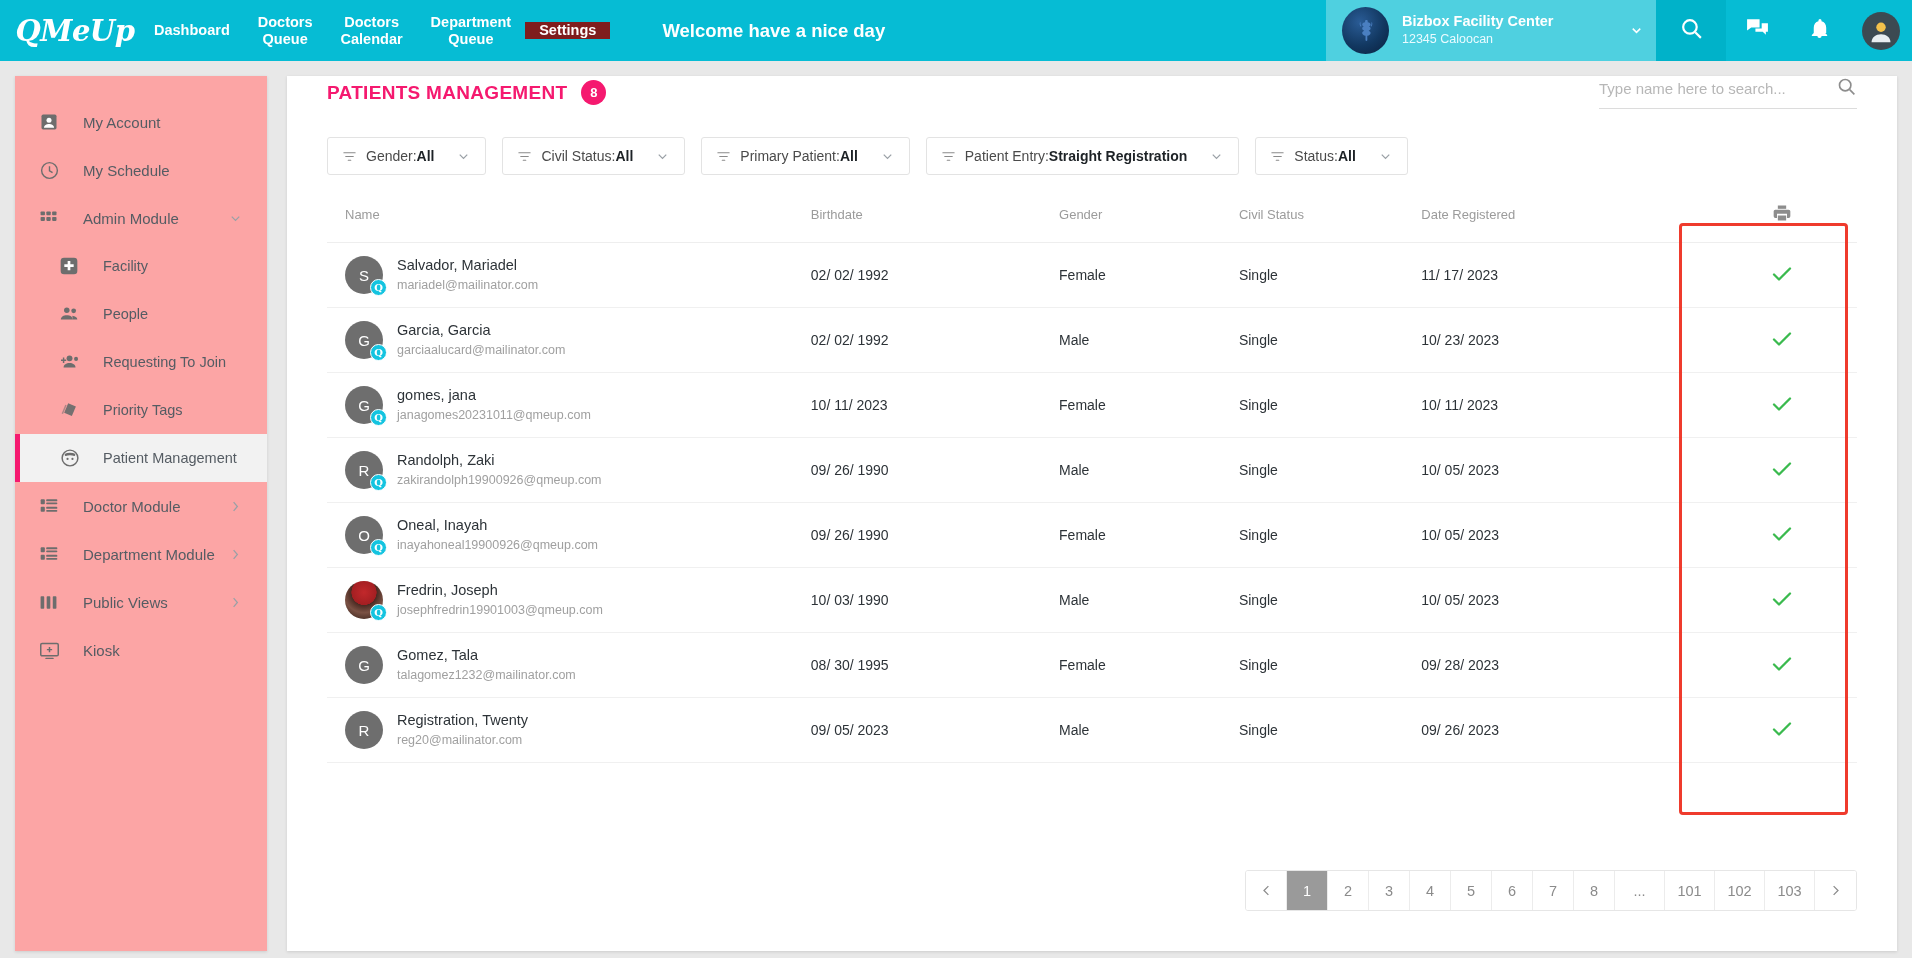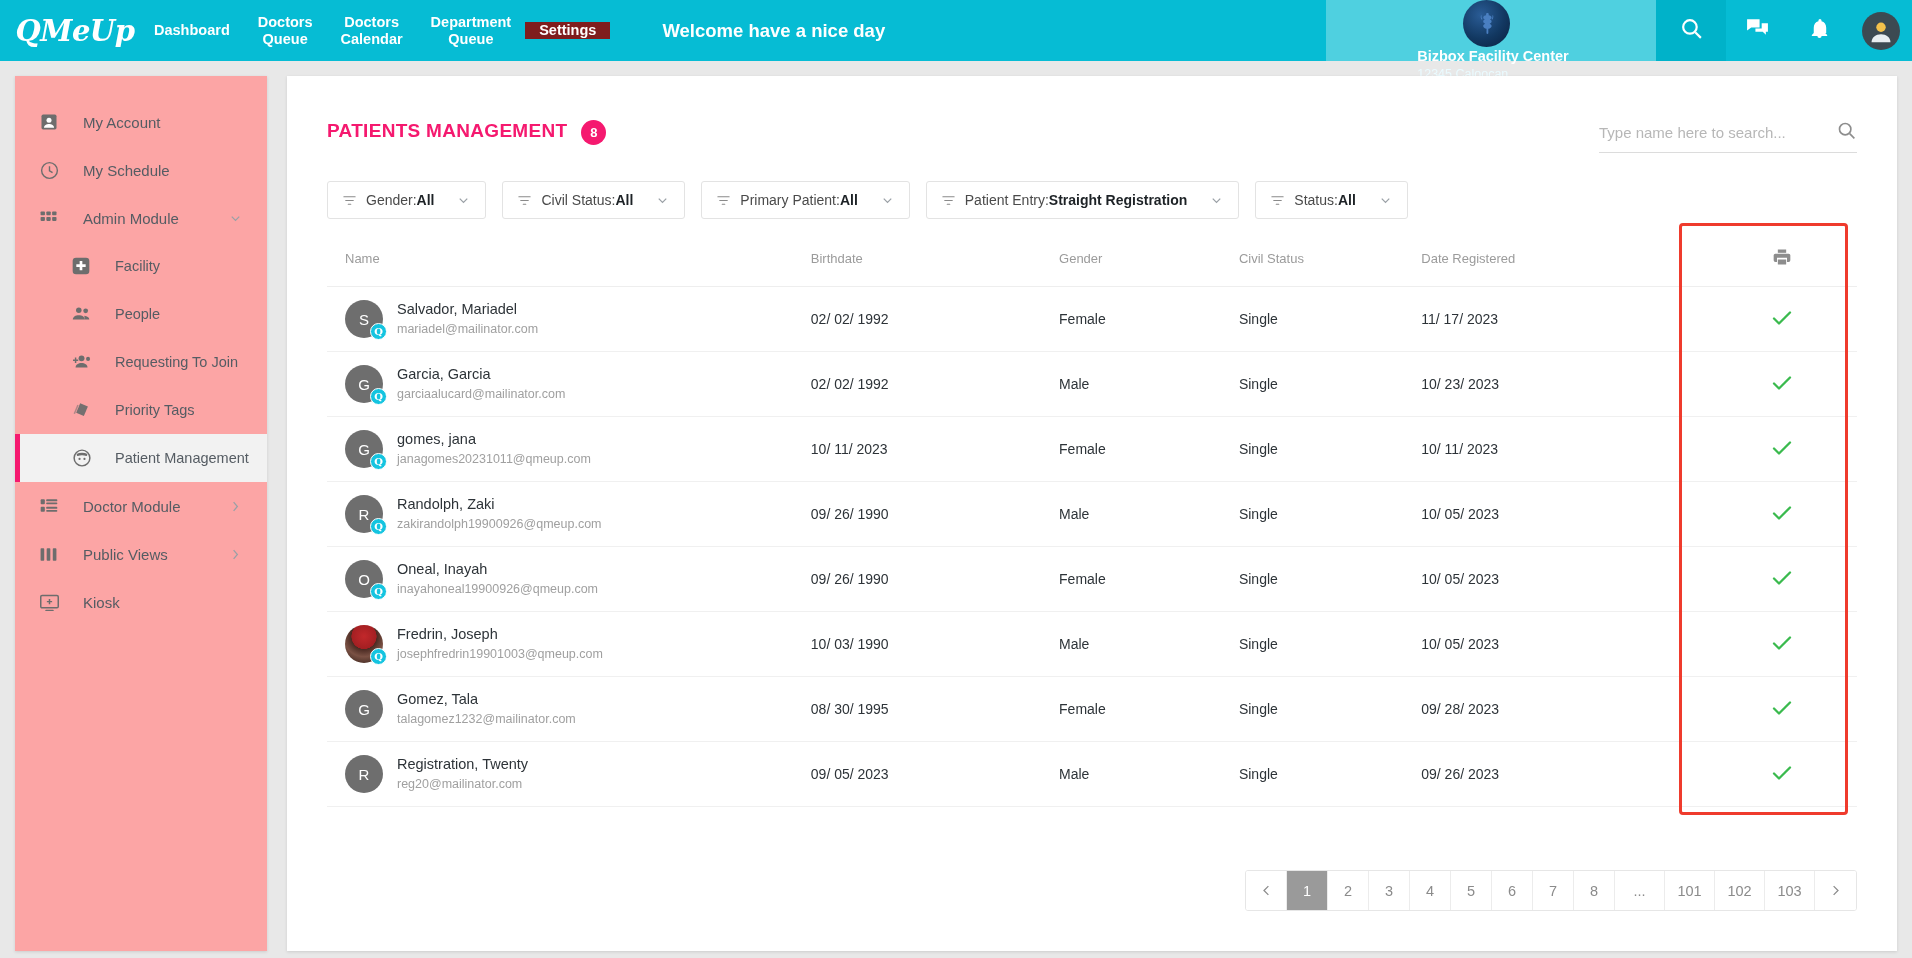--- a/index.html
+++ b/index.html
@@ -55,21 +55,20 @@
   .topbar-right {
     margin-left: auto;
     display: flex; align-items: stretch;
   }
   .facility {
     background: #4fd0e0;
     display: flex; align-items: center;
     padding: 0 12px 0 16px;
     min-width: 330px;
     cursor: pointer;
-    flex-direction: column;
   }
   .facility-avatar {
     width: 47px; height: 47px;
     border-radius: 50%;
     background: radial-gradient(circle at 38% 32%, #2a5c96 0%, #123861 55%, #0a1f3d 100%);
     display: flex; align-items: center; justify-content: center;
     flex: 0 0 auto;
     margin-right: 13px;
   }
   .facility-text { display: flex; flex-direction: column; justify-content: center; }
@@ -106,41 +105,40 @@
     position: relative;
   }
   .side-item .ico {
     width: 34px; display: flex; align-items: center; justify-content: flex-start;
     color: #6d6d6d;
     flex: 0 0 auto;
   }
   .side-item .lbl {
     color: #555c63; font-size: 15px; margin-left: 10px;
   }
-  .side-item.sub { padding-left: 56px; }
+  .side-item.sub { padding-left: 44px; }
   .side-item.sub .lbl { font-size: 14.5px; }
   .side-item .chev { margin-left: auto; margin-right: 24px; color: #9aa0a6; display:flex; }
   .side-item.selected { background: #f2f2f2; }
   .side-item.selected::before {
     content: ""; position: absolute; left: 0; top: 0; bottom: 0;
     width: 5px; background: #f5196f;
   }
 
   
   .content {
     flex: 1 1 auto;
     background: #ffffff;
     box-shadow: 0 1px 3px rgba(0,0,0,.12);
     height: 875px;
     position: relative;
     padding: 0 40px;
   }
   .page-head {
-    display: flex; 
-    padding-top: 44px;
+    display: flex; align-items: center;
   }
   .page-title {
     color: #f5196f; font-size: 19px; font-weight: bold; letter-spacing: .3px;
   }
   .count-badge {
     width: 25px; height: 25px; border-radius: 50%;
     background: #f5196f; color: #fff;
     font-size: 13px; font-weight: bold;
     display: flex; align-items: center; justify-content: center;
     margin-left: 14px;
@@ -431,20 +429,38 @@
         </span>
         <span class="lbl">Doctor Module</span>
         <span class="chev">
           <svg width="15" height="15" viewBox="0 0 24 24" fill="none" stroke="#9aa0a6" stroke-width="2">
             <path d="M9 5l6 7-6 7"></path>
           </svg>
         </span>
       </div>
       <div class="side-item">
         <span class="ico">
+          <svg width="20" height="20" viewBox="0 0 24 24" fill="#6d6d6d">
+            <rect x="2" y="4" width="5" height="6" rx="1"></rect>
+            <rect x="8.6" y="4" width="13.4" height="2.3" rx="1"></rect>
+            <rect x="8.6" y="7.7" width="13.4" height="2.3" rx="1"></rect>
+            <rect x="2" y="13" width="5" height="6" rx="1"></rect>
+            <rect x="8.6" y="13" width="13.4" height="2.3" rx="1"></rect>
+            <rect x="8.6" y="16.7" width="13.4" height="2.3" rx="1"></rect>
+          </svg>
+        </span>
+        <span class="lbl">Department Module</span>
+        <span class="chev">
+          <svg width="15" height="15" viewBox="0 0 24 24" fill="none" stroke="#9aa0a6" stroke-width="2">
+            <path d="M9 5l6 7-6 7"></path>
+          </svg>
+        </span>
+      </div>
+      <div class="side-item">
+        <span class="ico">
           <svg width="19" height="19" viewBox="0 0 24 24" fill="#6d6d6d">
             <rect x="2" y="4" width="4.6" height="16" rx="1"></rect>
             <rect x="9.7" y="4" width="4.6" height="16" rx="1"></rect>
             <rect x="17.4" y="4" width="4.6" height="16" rx="1"></rect>
           </svg>
         </span>
         <span class="lbl">Public Views</span>
         <span class="chev">
           <svg width="15" height="15" viewBox="0 0 24 24" fill="none" stroke="#9aa0a6" stroke-width="2">
             <path d="M9 5l6 7-6 7"></path>

